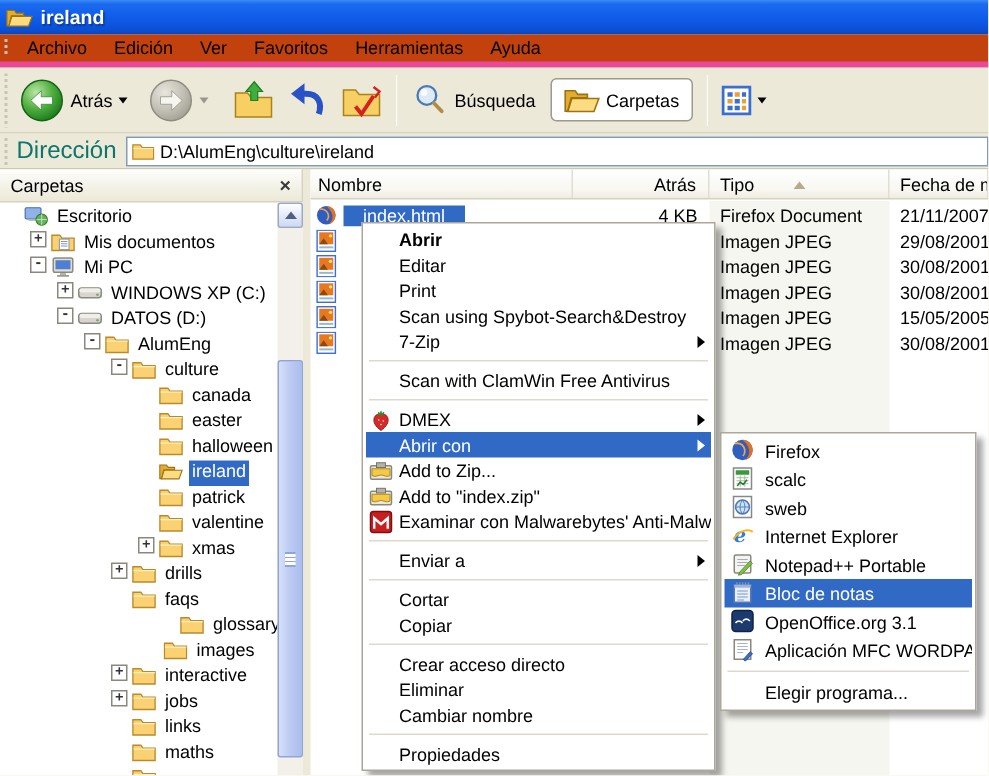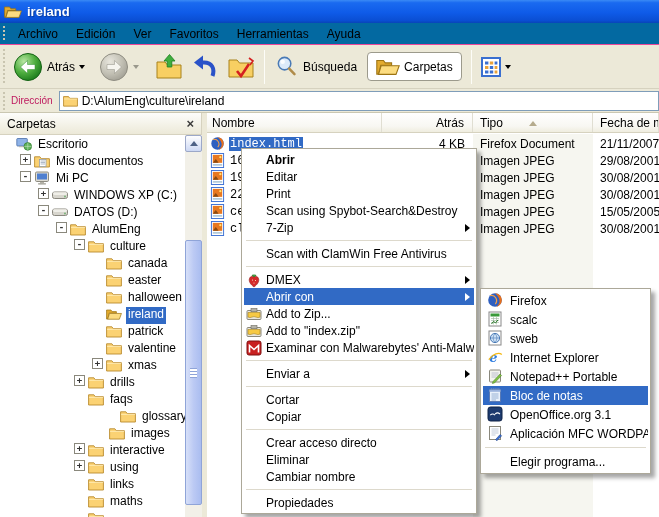--- a/index.html
+++ b/index.html
@@ -9,40 +9,40 @@
     background:#ece9d8;font-family:"Liberation Sans",sans-serif;
     -webkit-font-smoothing:none;
   }
   
   .titlebar{position:absolute;left:0;top:0;right:0;height:23px;
     background:linear-gradient(180deg,#3a8af5 0%,#1a6af0 12%,#0f5be8 55%,#0a4fd4 88%,#0845b8 100%);
     display:flex;align-items:center;gap:5px;padding-left:4px;}
   .titlebar .ic{width:18px;height:15px;display:inline-block;}
   .title-text{color:#fff;font-weight:bold;font-size:13px;text-shadow:1px 1px 1px #0a3a9a;}
   
-  .menubar{position:absolute;left:0;top:23px;right:0;height:22px;background:#0369a1;
-    display:flex;align-items:stretch;border-bottom:1px solid #ec4899;}
+  .menubar{position:absolute;left:0;top:23px;right:0;height:22px;background:#c2410c;
+    display:flex;align-items:stretch;border-bottom:4px solid #ec4899;}
   .grip{width:5px;margin:3px 2px 3px 2px;
     background:repeating-linear-gradient(180deg,#c9c5b0 0 2px,transparent 2px 4px);
     background-size:2px 100%;background-repeat:no-repeat;background-position:1px 0;}
   .menu-it{display:flex;align-items:center;padding:0 9px;font-size:12px;color:#000;}
   
   .toolbar{position:absolute;left:0;top:45px;right:0;height:44px;background:#ece9d8;
     border-bottom:1px solid #d6d2bf;display:flex;align-items:center;}
   .tb-btn{display:flex;align-items:center;gap:4px;padding:2px 4px;border-radius:3px;}
   .tb-btn .ic{display:inline-block;line-height:0;}
   .tb-label{font-size:12px;}
   .caret{width:0;height:0;border:3px solid transparent;border-top:4px solid #000;margin-top:4px;}
   .caret.dis{border-top-color:#9a988c;}
   .tb-sep{width:1px;height:34px;background:#cfccb8;border-right:1px solid #fdfdf8;margin:0 5px;}
   .tb-btn.pressed{background:#fff;border:1px solid #9c9a8c;border-radius:4px;padding:4px 8px;}
   
   .addressbar{position:absolute;left:0;top:89px;right:0;height:24px;background:#ece9d8;
     display:flex;align-items:center;border-bottom:1px solid #cac7b2;}
-  .addr-label{font-size:10px;color:#be185d;margin:0 6px 0 2px;}
+  .addr-label{font-size:16px;color:#0f766e;margin:0 6px 0 2px;}
   .addr-field{flex:1;height:20px;background:#fff;border:1px solid #7f9db9;
     display:flex;align-items:center;gap:4px;padding:0 3px;font-size:12px;}
   .addr-field .ic{width:15px;height:13px;display:inline-block;line-height:0;}
   
   .main{position:absolute;left:0;top:113px;right:0;bottom:0;background:#ece9d8;}
   .tree-panel{position:absolute;left:0;top:0;width:202px;bottom:0;background:#fff;}
   .tree-header{height:22px;background:linear-gradient(180deg,#fdfdfb,#ece9d8);
     border-bottom:1px solid #d6d2bf;border-right:1px solid #d6d2bf;
     display:flex;align-items:center;justify-content:space-between;padding:0 7px;font-size:12px;}
   .tree-close{font-size:13px;font-weight:bold;color:#3a3a3a;cursor:default;line-height:1;}
@@ -76,21 +76,21 @@
   .c1{width:91px;justify-content:flex-end;padding-right:8px;}
   .c2{width:120px;padding-left:7px;}
   .c3{flex:1;padding-left:7px;white-space:nowrap;overflow:hidden;}
   .sort-arrow{width:0;height:0;border:4px solid transparent;border-bottom:5px solid #b5ab8d;margin:-3px 0 0 26px;}
   .tipo-strip{position:absolute;left:266px;top:21px;width:120px;bottom:0;background:#f6f6f0;}
   .file-rows{position:absolute;left:0;top:22px;right:0;}
   .file-row{height:17px;display:flex;align-items:center;font-size:12px;white-space:nowrap;}
   .fcell{display:flex;align-items:center;overflow:hidden;}
   .fcell.c0{padding-left:3px;gap:4px;}
   .ic.fi{width:15px;height:15px;flex:none;line-height:0;}
-  .fname{padding:0 1px;font-family:Liberation Mono, monospace;}
+  .fname{padding:0 13px;}
   .fname.sel{background:#316ac5;color:#fff;}
   
   .menu{position:absolute;background:#fff;border:1px solid #aca899;padding:2px;
     box-shadow:4px 4px 4px rgba(0,0,0,.35);font-size:12px;}
   .ctx{left:241px;top:148px;width:236px;z-index:10;}
   .sub{left:480px;top:288px;width:171px;z-index:11;}
   .mi{position:relative;display:flex;align-items:center;white-space:nowrap;overflow:hidden;}
   .ctx .mi{height:17px;padding-left:22px;padding-right:12px;}
   .sub .mi{height:19px;padding-left:27px;padding-right:8px;}
   .mi .ic{position:absolute;left:2px;top:1px;width:16px;height:16px;line-height:0;}
@@ -389,21 +389,21 @@
                 <path d="M1 4.9h14.2" stroke="#fff0bd" stroke-width=".8"></path>
               </svg></span>
             <span class="tlabel">interactive</span>
           </div>
           <div class="tree-row" style="padding-left: 74px;">
             <span class="exp">+</span>
             <span class="ic ti"><svg width="100%" height="100%" viewBox="0 0 16 13">
                 <path d="M.6 2.3h5.3l1.4 1.9h8.1v8.3H.6z" fill="#fbd273" stroke="#b98a2c" stroke-width=".9"></path>
                 <path d="M1 4.9h14.2" stroke="#fff0bd" stroke-width=".8"></path>
               </svg></span>
-            <span class="tlabel">using</span>
+            <span class="tlabel">jobs</span>
           </div>
           <div class="tree-row" style="padding-left: 74px;">
             <span class="exp-sp"></span>
             <span class="ic ti"><svg width="100%" height="100%" viewBox="0 0 16 13">
                 <path d="M.6 2.3h5.3l1.4 1.9h8.1v8.3H.6z" fill="#fbd273" stroke="#b98a2c" stroke-width=".9"></path>
                 <path d="M1 4.9h14.2" stroke="#fff0bd" stroke-width=".8"></path>
               </svg></span>
             <span class="tlabel">links</span>
           </div>
           <div class="tree-row" style="padding-left: 74px;">

